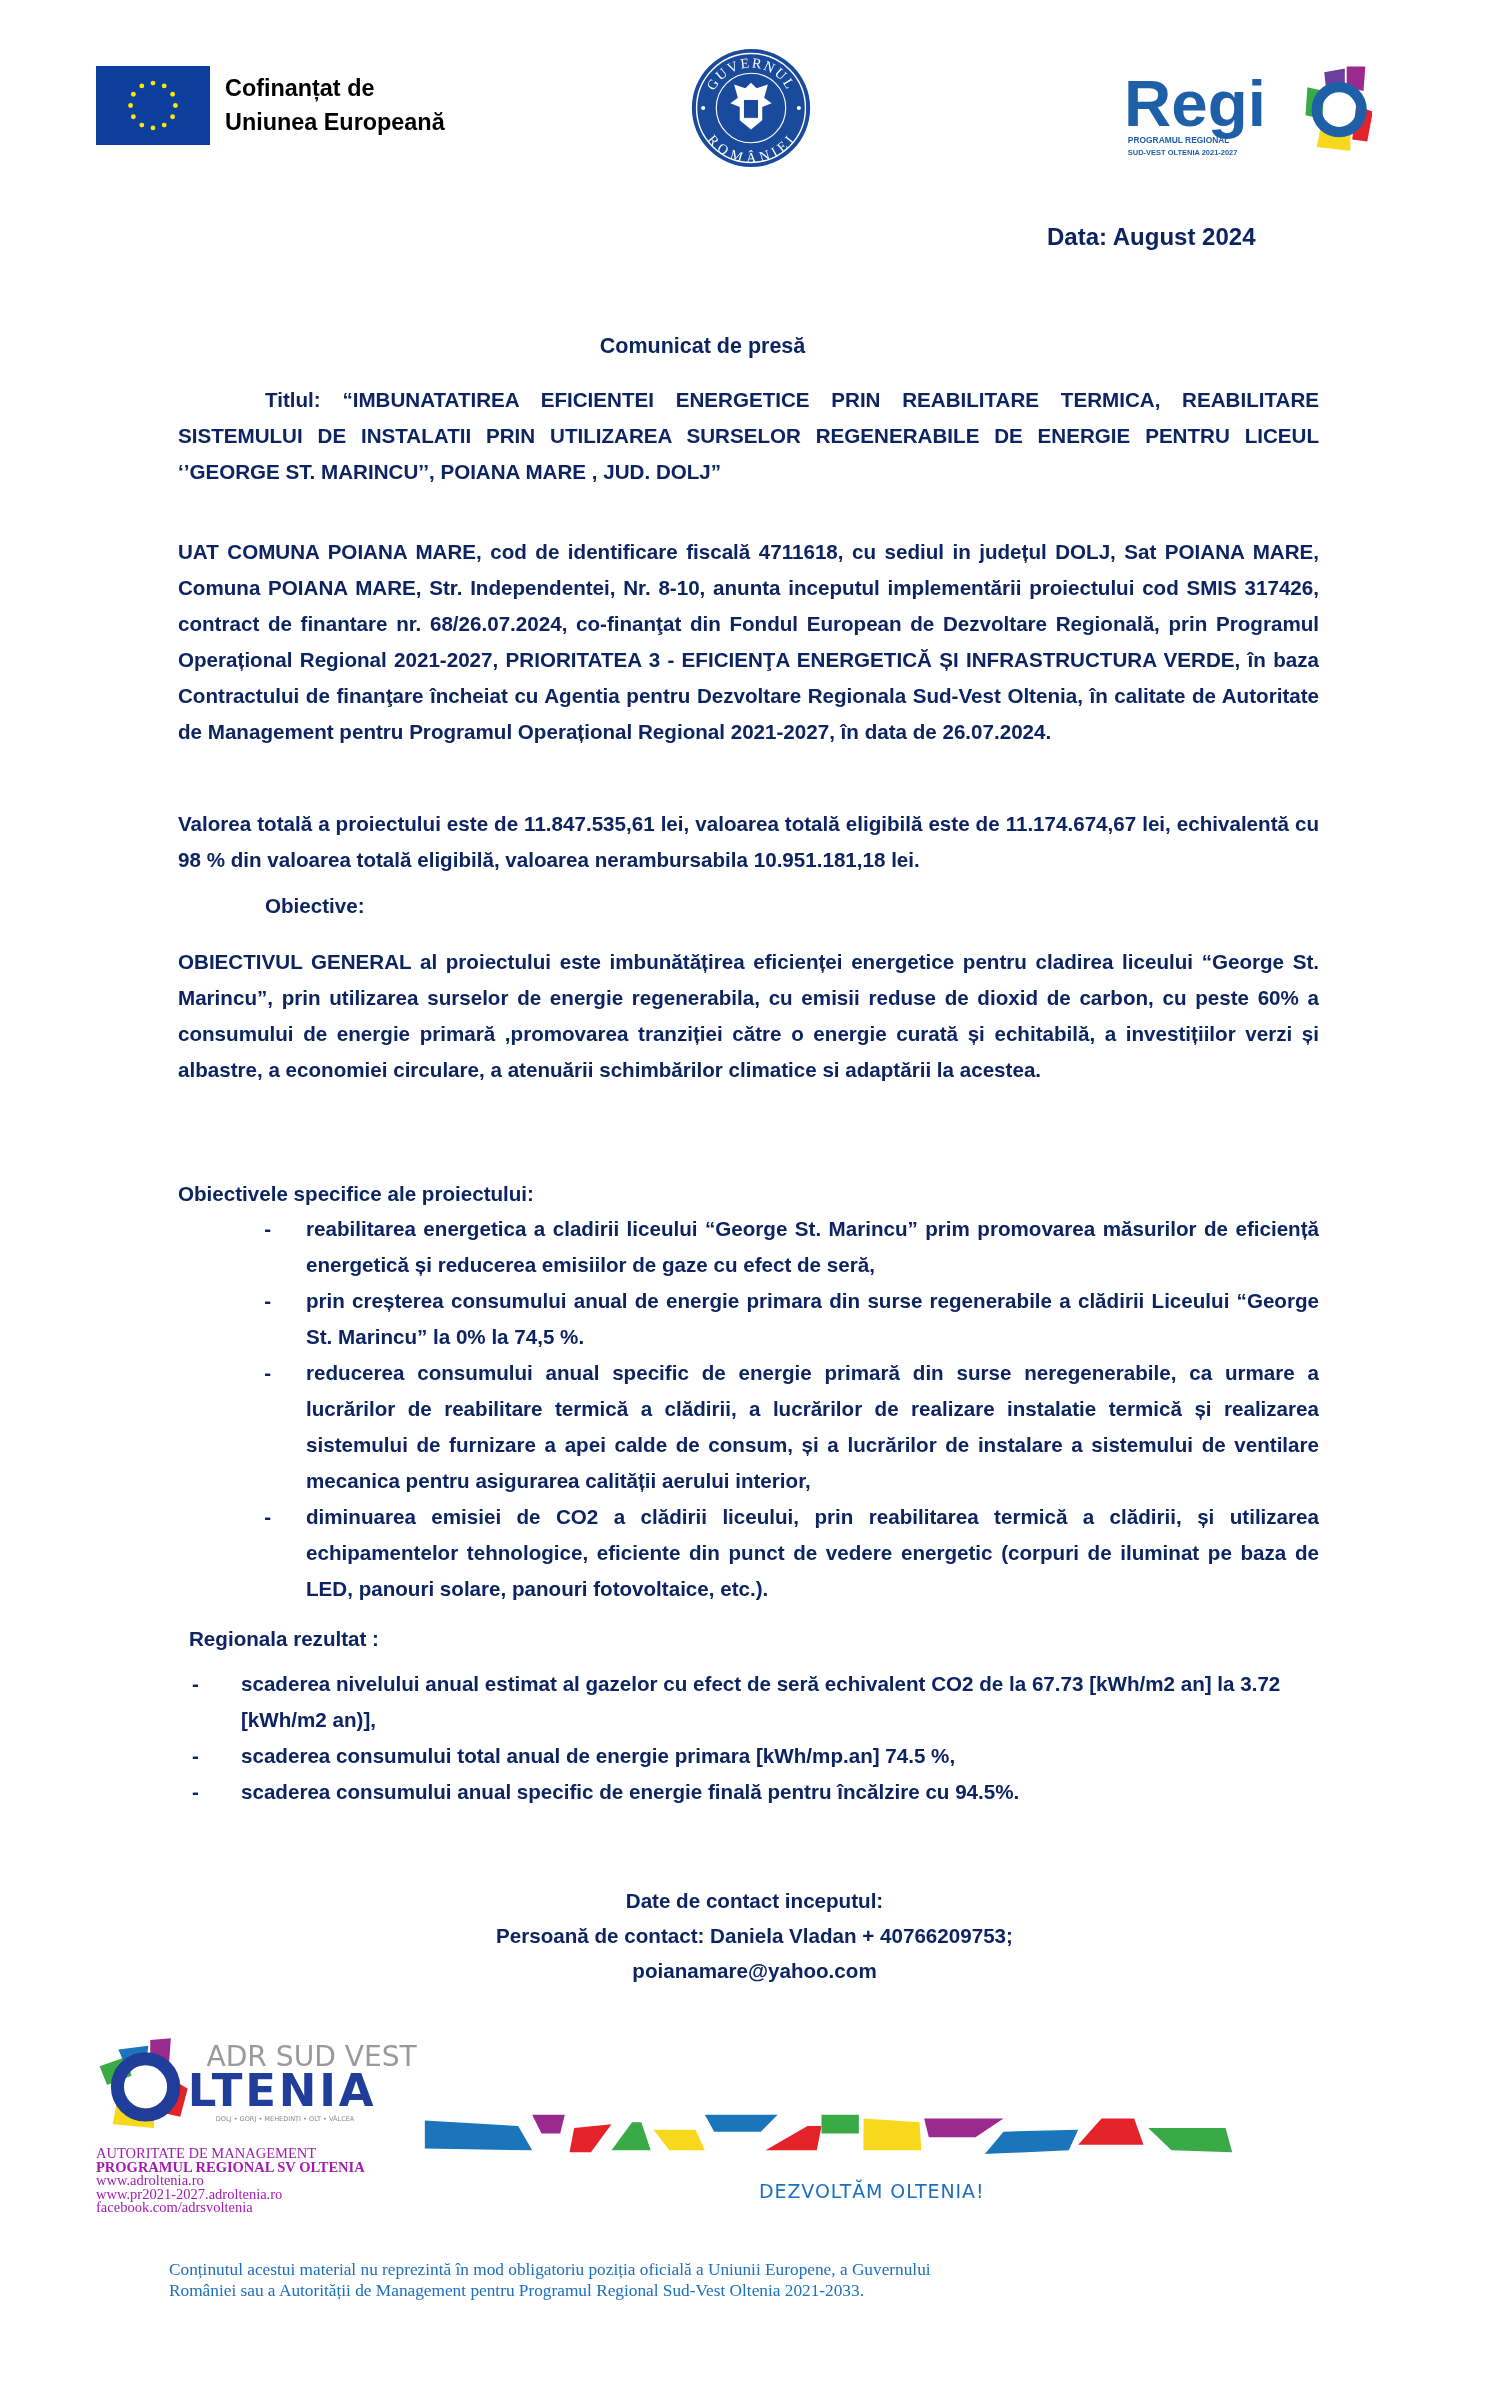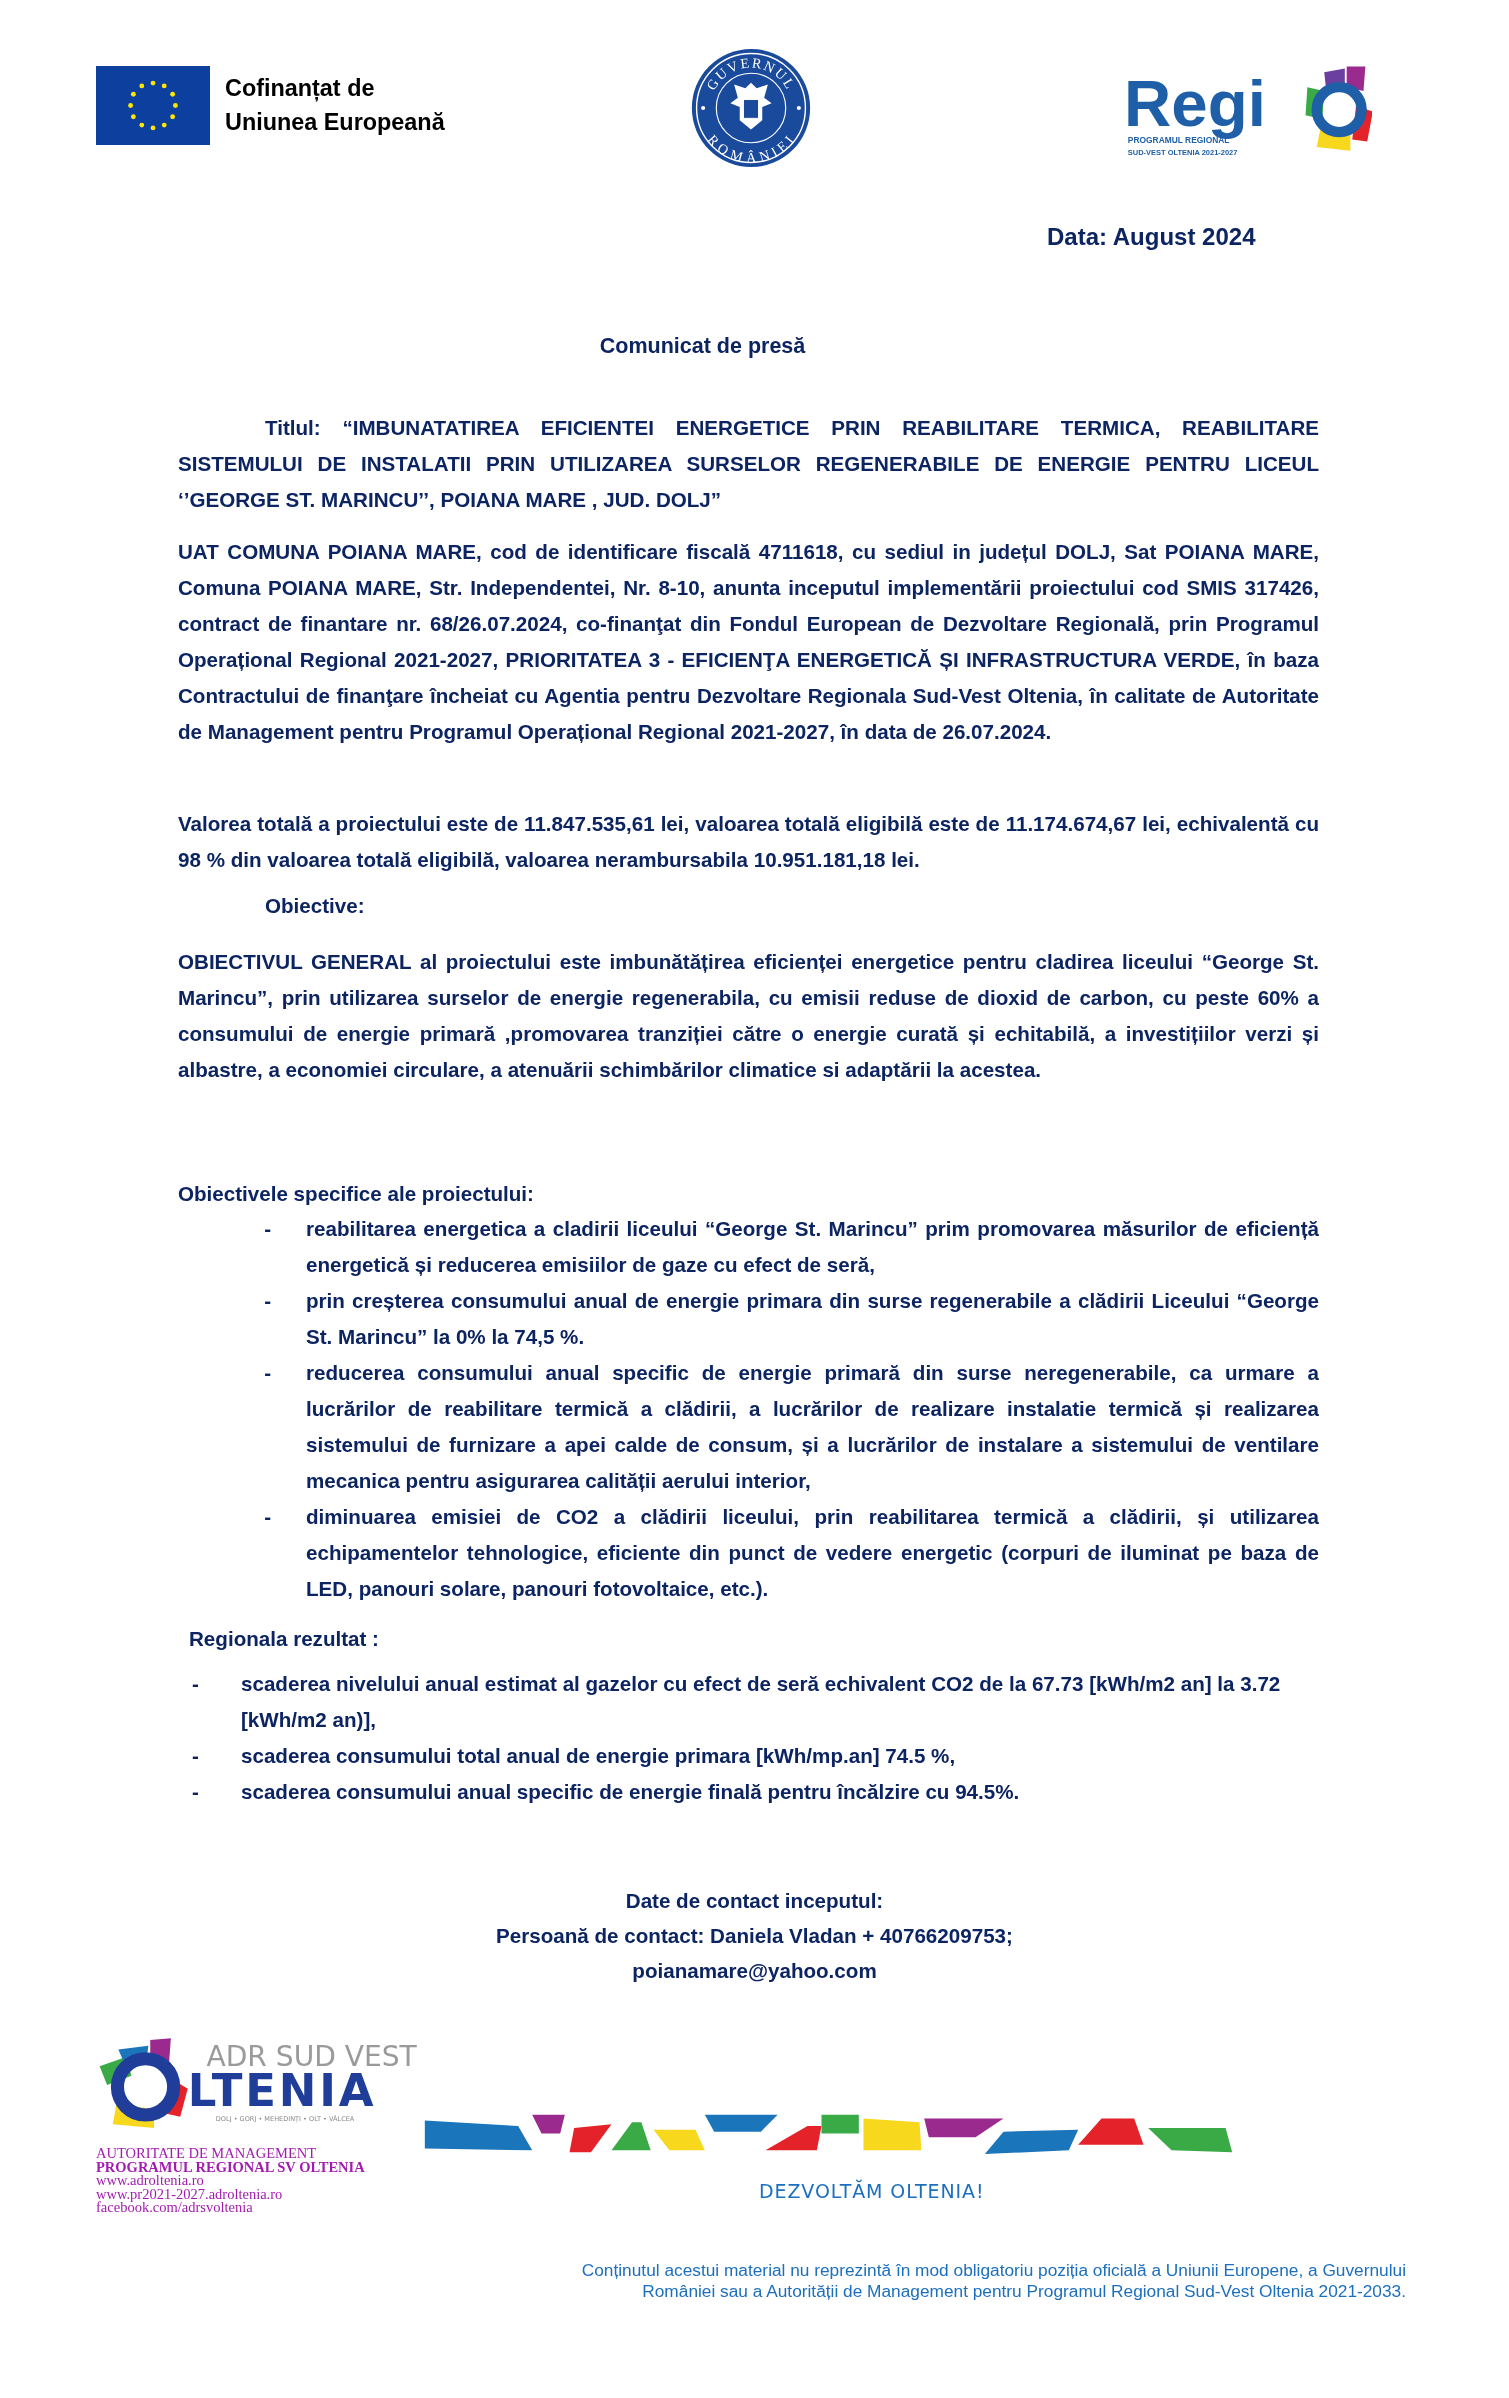--- a/index.html
+++ b/index.html
@@ -14,21 +14,21 @@
   .gov-seal { left: 690px; top: 47px; width: 122px; height: 122px; }
   .regio { left: 1124px; top: 61px; width: 248px; height: 101px; }
 
   .doc-text { font-family: "Liberation Sans", sans-serif; font-weight: bold; color: #0c2461;
               font-size: 20.6px; }
   .date { left: 1047px; top: 223px; font-size: 24px; }
   .press-title { left: 0; width: 1405px; top: 334px; text-align: center; font-size: 21.5px; }
 
   .block { left: 178px; width: 1141px; line-height: 36px; text-align: justify; }
   .title-block { top: 382px; }
-  .title-block .first { text-indent: 87px; margin-top: 28px; }
+  .title-block .first { text-indent: 87px; }
   .intro { top: 534px; }
   .value { top: 806px; }
   .objective-h { top: 894px; left: 265px; }
   .general { top: 944px; }
   .spec-h { top: 1176px; }
   .spec-list { left: 253px; width: 1066px; top: 1211px; line-height: 36px; }
   .item { position: relative; padding-left: 53px; text-align: justify; }
   .item .dash { position: absolute; left: 11.2px; top: 0; }
   .spec-wrap { height: 412px; overflow: hidden; }
   .res-h { top: 1627px; left: 189px; }
@@ -39,22 +39,22 @@
   .contact { left: 0; width: 1509px; top: 1883px; text-align: center; line-height: 35px; }
 
   
   .oltenia-logo { left: 94px; top: 2038px; width: 328px; height: 94px; }
   .am-text { left: 96px; top: 2147px; color: #a21caf; font-size: 14.5px; line-height: 13.6px;
              font-family: Liberation Serif, serif; }
   .am-text .bold { font-weight: bold; }
   .strip { left: 423px; top: 2113px; width: 1049px; height: 42px; }
   .slogan { left: 759px; top: 2180px; color: #1c6fbf; font-size: 19px; letter-spacing: 0.9px;
             font-family: "DejaVu Sans", sans-serif; }
-  .disclaimer { left: 169px; width: 1237px; top: 2260px; text-align: right; color: #1c6fbf;
-                font-size: 17.3px; line-height: 20.6px; font-family: Liberation Sans, sans-serif; }
+  .disclaimer { left: 169px; width: 1237px; top: 2260px; text-align: left; color: #1c6fbf;
+                font-size: 17.3px; line-height: 20.6px; font-family: Liberation Serif, serif; }
 </style>
 </head>
 <body>
 
 <div class="abs eu-flag">
   <svg width="114" height="79" viewBox="0 0 122 84">
     <g fill="#ffe600">
       <circle cx="61" cy="18" r="2.6"></circle>
         <circle cx="73" cy="21" r="2.6"></circle>
         <circle cx="82" cy="30" r="2.6"></circle>

